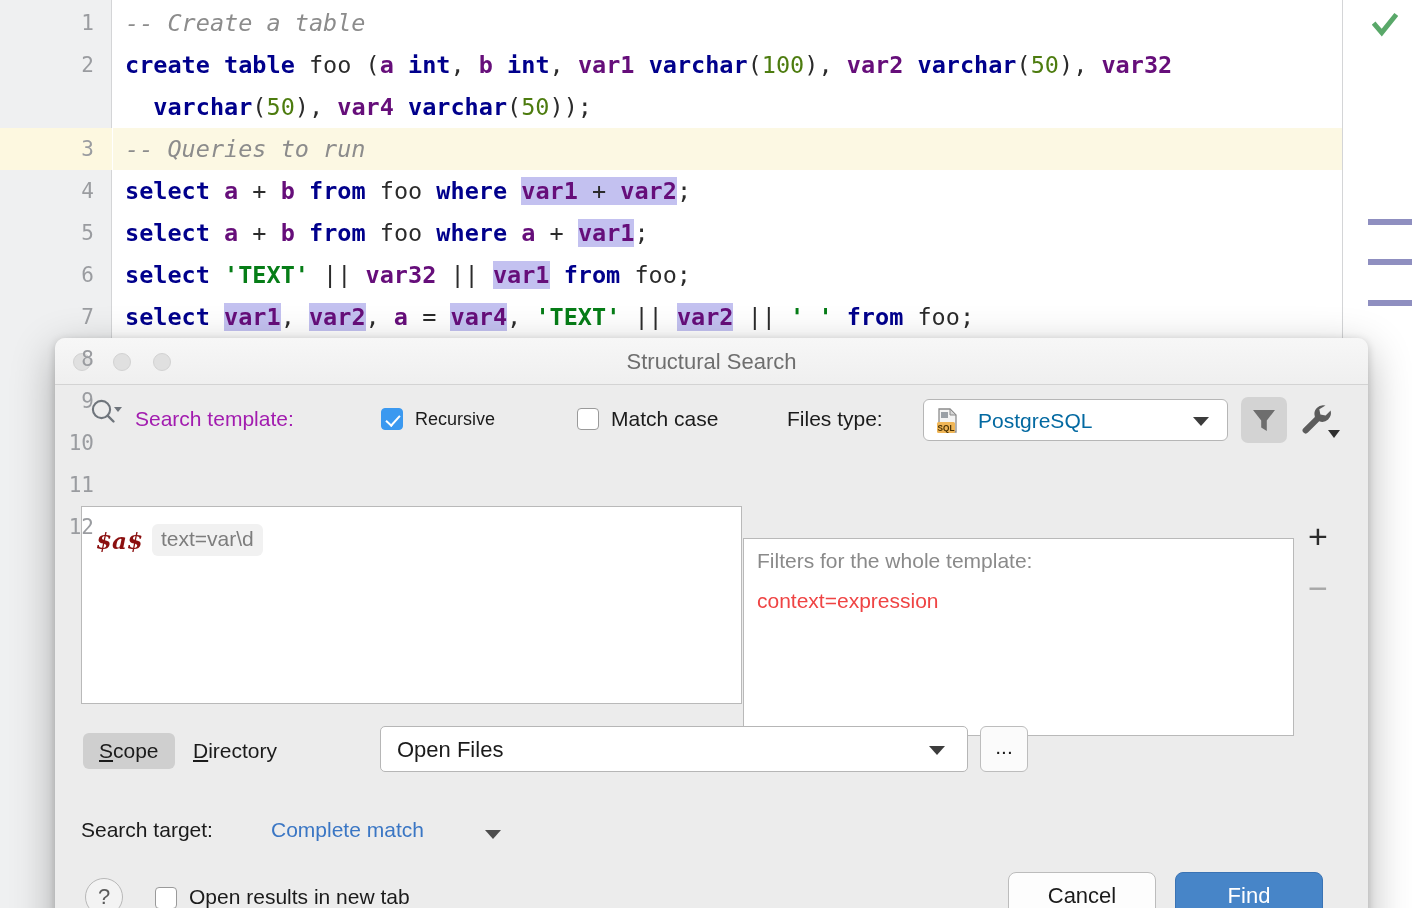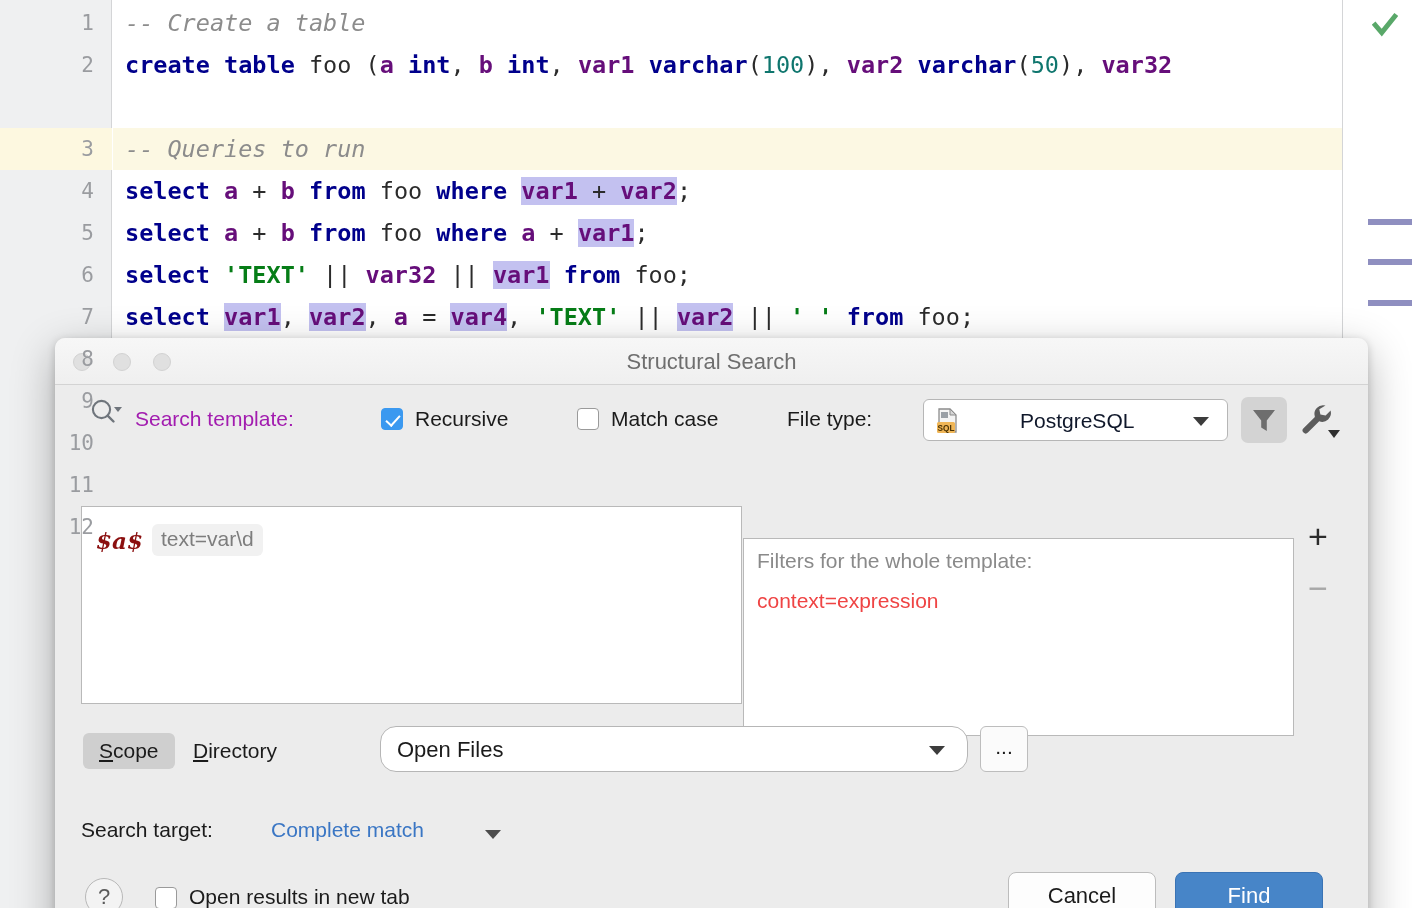--- a/index.html
+++ b/index.html
@@ -49,21 +49,21 @@
     height: 42px;
     background: #fcf8e3;
   }
   .row-hl-gutter {
     position: absolute; left: 0;
     width: 112px; height: 42px;
     background: #fdf8e0;
   }
   .kw { color: #00008c; font-weight: bold; }
   .id-purple { color: #660e7a; font-weight: bold; }
-  .num { color: #0f766e; text-align: right; }
+  .num { color: #4d7c0f; text-align: right; }
   .str { color: #067d17; font-weight: bold; }
   .cmt { color: #8c8c8c; font-style: italic; }
   .plain { color: #2b2b2b; }
   .mark { background: #c3c1f0; }
 
   .right-rail {
     position: absolute; right: 0; top: 0;
     width: 70px; height: 908px;
     background: #ffffff;
     border-left: 1px solid #d4d5d7;
@@ -147,21 +147,21 @@
     left: 7px; top: 3px;
     width: 6px; height: 12px;
     border: solid #ffffff;
     border-width: 0 2.8px 2.8px 0;
     transform: rotate(42deg);
   }
   #cb-recursive { left: 326px; top: 23px; }
   .lbl-recursive {
     position: absolute; left: 360px; top: 0;
     height: 68px; line-height: 68px;
-    font-size: 21px; color: #1b1b1b;
+    font-size: 18px; color: #1b1b1b;
   }
   #cb-matchcase { left: 522px; top: 23px; }
   .lbl-matchcase {
     position: absolute; left: 556px; top: 0;
     height: 68px; line-height: 68px;
     font-size: 21px; color: #1b1b1b;
   }
   .lbl-filetype {
     position: absolute; left: 732px; top: 0;
     height: 68px; line-height: 68px;
@@ -174,21 +174,21 @@
     border: 1px solid #b6b6b6;
     border-radius: 6px;
   }
   .sql-icon {
     position: absolute; left: 11px; top: 8px;
     width: 26px; height: 26px;
   }
   .combo-filetype .val {
     position: absolute; left: 54px; top: 0;
     height: 42px; line-height: 42px;
-    font-size: 21px; color: #0f172a; margin-left: 42px;
+    font-size: 21px; color: #0369a1;
   }
   .caret {
     position: absolute;
     width: 0; height: 0;
     border-left: 8px solid transparent;
     border-right: 8px solid transparent;
     border-top: 9px solid #3c3c3c;
   }
   .combo-filetype .caret { right: 18px; top: 17px; }
   .btn-filter {
@@ -272,21 +272,21 @@
     height: 36px;
     line-height: 36px;
     font-size: 21px; color: #1b1b1b;
   }
   .mn { text-decoration: underline; }
   .combo-scope {
     position: absolute; left: 325px; top: 341px;
     width: 588px; height: 46px;
     background: #ffffff;
     border: 1px solid #b6b6b6;
-    border-radius: 16px;
+    border-radius: 5px;
   }
   .combo-scope .val {
     position: absolute; left: 16px; top: 0;
     height: 46px; line-height: 46px;
     font-size: 22px; color: #1b1b1b;
   }
   .combo-scope .caret { right: 22px; top: 19px; }
   .btn-ellipsis {
     position: absolute; left: 925px; top: 341px;
     width: 48px; height: 46px;
@@ -384,20 +384,21 @@
     <div class="gutter-line" style="top:506px">12</div>
   </div>
 
   <div class="code-area">
     <div class="row-hl" style="top:128px"></div>
 
     <div class="code-line" style="top:2px"><span class="cmt">-- Create a table</span></div>
 
     <div class="code-line" style="top:44px"><span class="kw">create</span> <span class="kw">table</span> <span class="plain">foo</span> <span class="plain">(</span><span class="id-purple">a</span> <span class="kw">int</span><span class="plain">,</span> <span class="id-purple">b</span> <span class="kw">int</span><span class="plain">,</span> <span class="id-purple">var1</span> <span class="kw">varchar</span><span class="plain">(</span><span class="num">100</span><span class="plain">),</span> <span class="id-purple">var2</span> <span class="kw">varchar</span><span class="plain">(</span><span class="num">50</span><span class="plain">),</span> <span class="id-purple">var32</span></div>
 
+    <div class="code-line" style="top:86px">  <span class="kw">varchar</span><span class="plain">(</span><span class="num">50</span><span class="plain">),</span> <span class="id-purple">var4</span> <span class="kw">varchar</span><span class="plain">(</span><span class="num">50</span><span class="plain">));</span></div>
 
     <div class="code-line" style="top:128px"><span class="cmt">-- Queries to run</span></div>
 
     <div class="code-line" style="top:170px"><span class="kw">select</span> <span class="id-purple">a</span> <span class="plain">+</span> <span class="id-purple">b</span> <span class="kw">from</span> <span class="plain">foo</span> <span class="kw">where</span> <span class="id-purple mark">var1</span><span class="mark"> </span><span class="plain mark">+</span><span class="mark"> </span><span class="id-purple mark">var2</span><span class="plain">;</span></div>
 
     <div class="code-line" style="top:212px"><span class="kw">select</span> <span class="id-purple">a</span> <span class="plain">+</span> <span class="id-purple">b</span> <span class="kw">from</span> <span class="plain">foo</span> <span class="kw">where</span> <span class="id-purple">a</span> <span class="plain">+</span> <span class="id-purple mark">var1</span><span class="plain">;</span></div>
 
     <div class="code-line" style="top:254px"><span class="kw">select</span> <span class="str">'TEXT'</span> <span class="plain">||</span> <span class="id-purple">var32</span> <span class="plain">||</span> <span class="id-purple mark">var1</span> <span class="kw">from</span> <span class="plain">foo;</span></div>
 
     <div class="code-line" style="top:296px"><span class="kw">select</span> <span class="id-purple mark">var1</span><span class="plain">,</span> <span class="id-purple mark">var2</span><span class="plain">,</span> <span class="id-purple">a</span> <span class="plain">=</span> <span class="id-purple mark">var4</span><span class="plain">,</span> <span class="str">'TEXT'</span> <span class="plain">||</span> <span class="id-purple mark">var2</span> <span class="plain">||</span> <span class="str">' '</span> <span class="kw">from</span> <span class="plain">foo;</span></div>
@@ -432,21 +433,21 @@
       </svg>
 
       <div class="lbl-search-template">Search template:</div>
 
       <div class="cb checked" id="cb-recursive"></div>
       <div class="lbl-recursive">Recursive</div>
 
       <div class="cb" id="cb-matchcase"></div>
       <div class="lbl-matchcase">Match case</div>
 
-      <div class="lbl-filetype">File type:</div>
+      <div class="lbl-filetype">Files type:</div>
 
       <div class="combo-filetype">
         <svg class="sql-icon" viewBox="0 0 26 26">
           <path d="M4 1 h11 l6 6 v17 h-17 z" fill="#f4f4f4" stroke="#8c8c8c" stroke-width="1.3"></path>
           <path d="M15 1 v6 h6 z" fill="#d6d6d6" stroke="#8c8c8c" stroke-width="1"></path>
           <path d="M6 4 h7 v6 h-7 z" fill="#9aa0a6"></path>
           <rect x="2" y="14" width="18" height="11" rx="1.5" fill="#f0b657"></rect>
           <text x="11" y="22.6" font-size="8.2" font-family="Liberation Sans, sans-serif" font-weight="bold" fill="#4a3204" text-anchor="middle">SQL</text>
         </svg>
         <div class="val">PostgreSQL</div>

